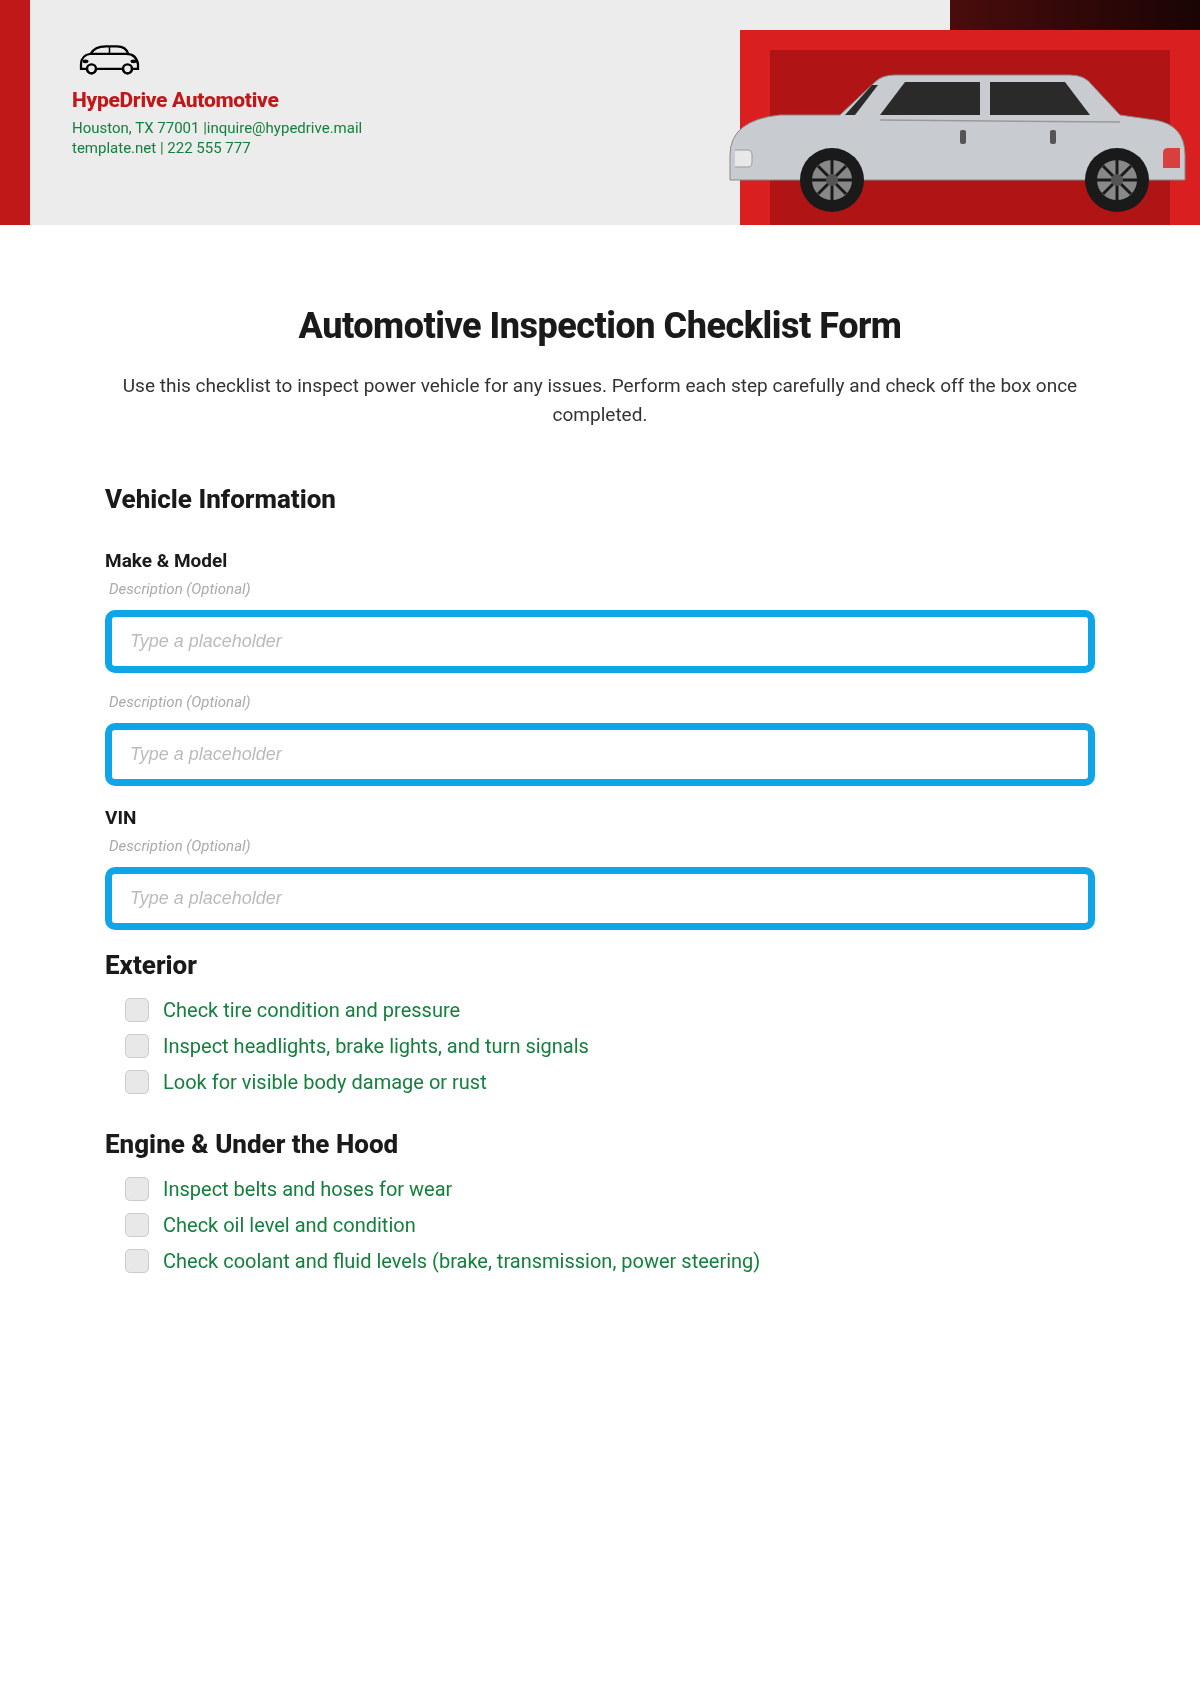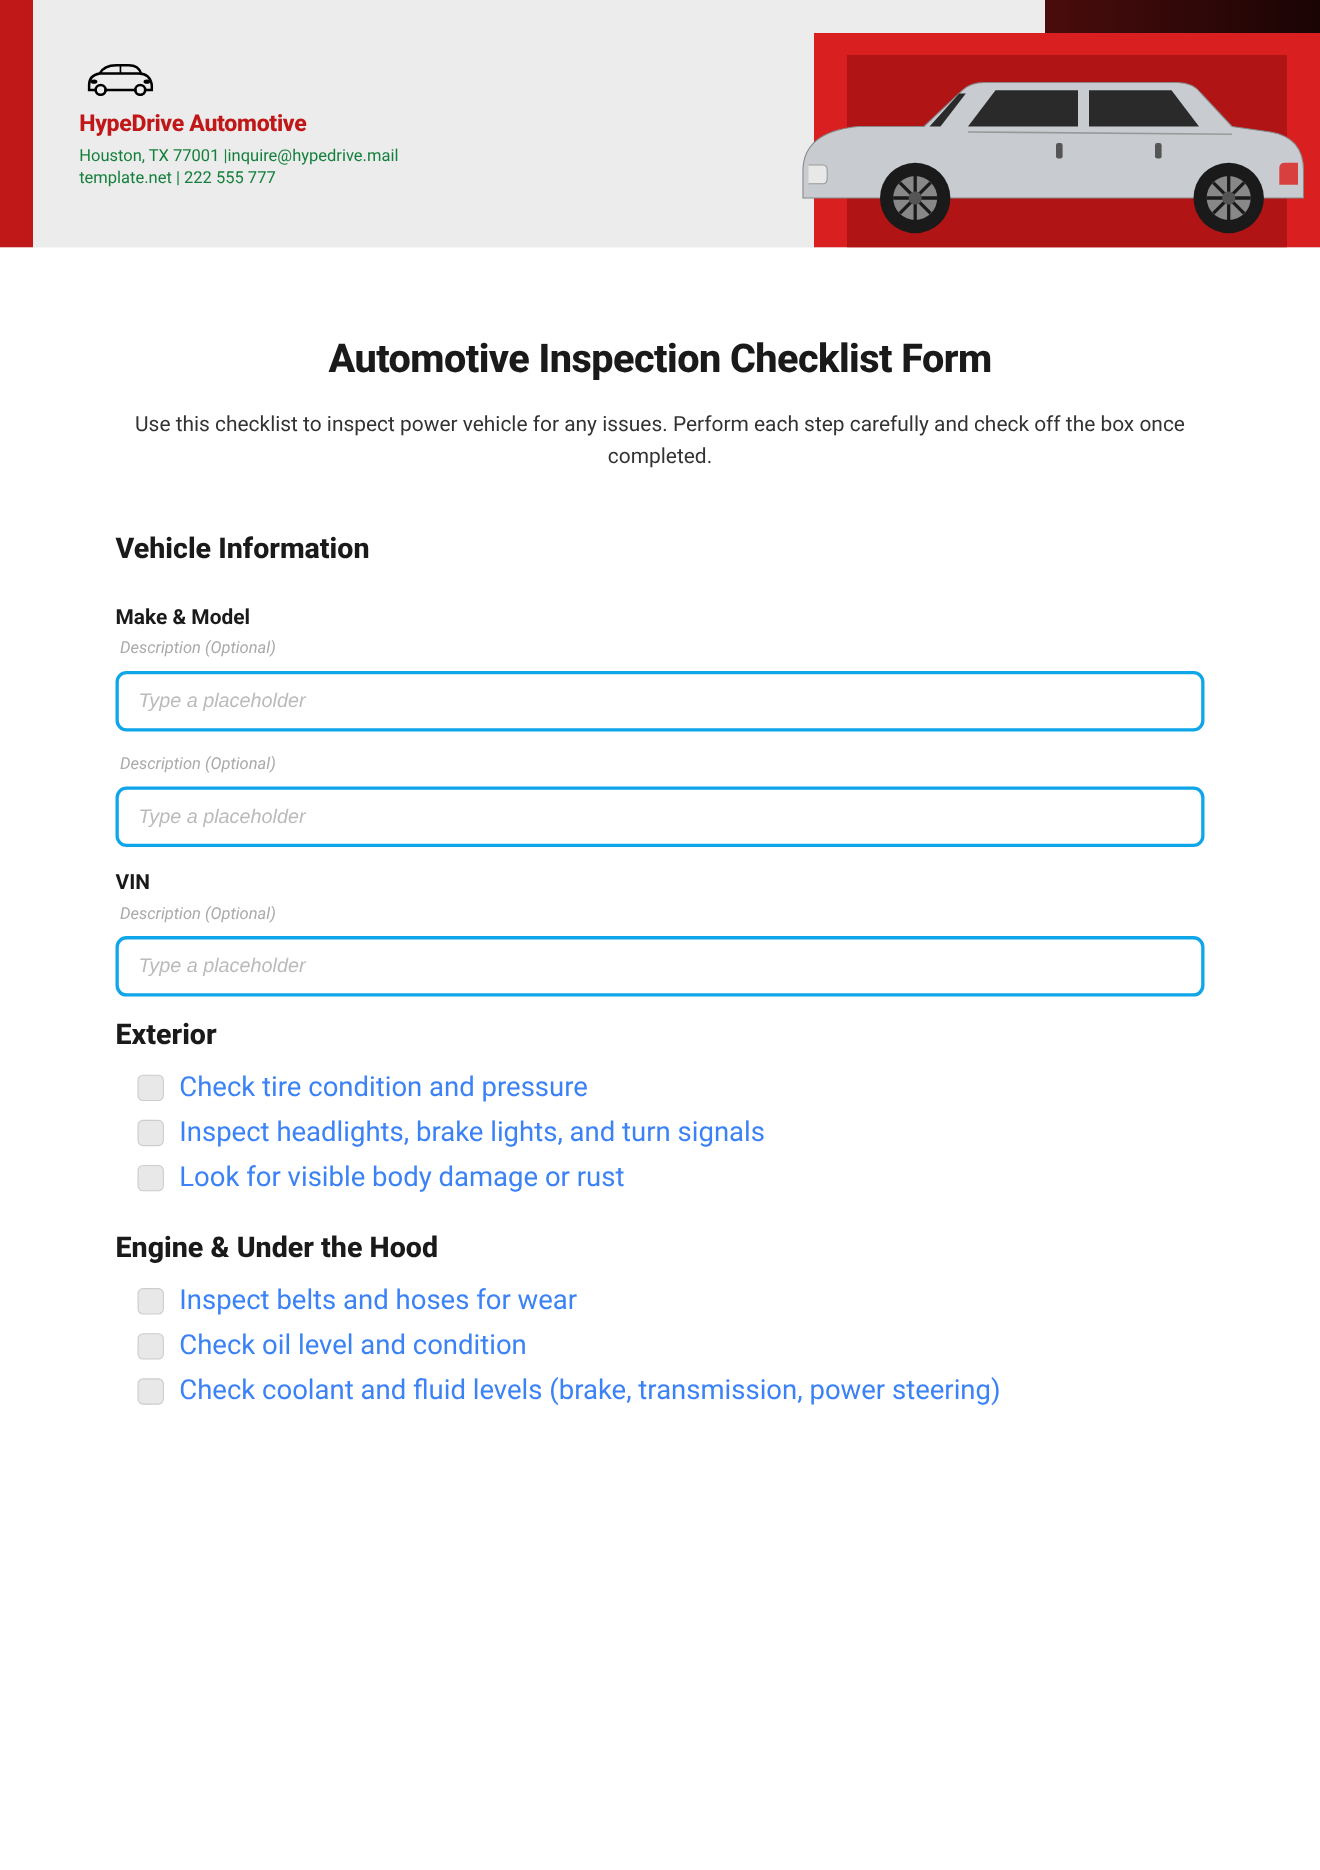--- a/index.html
+++ b/index.html
@@ -18,21 +18,21 @@
 .red-sidebar {
   position: absolute;
   left: 0; top: 0;
   width: 30px;
   height: 225px;
   background: #c01818;
 }
 .company-block {
   position: absolute;
   left: 72px;
-  top: 53px;
+  top: 40px;
 }
 .car-logo {
   width: 75px;
   height: 38px;
   margin-bottom: 6px;
 }
 .company-name {
   color: #c01818;
   font-weight: 800;
   font-size: 21px;
@@ -121,21 +121,21 @@
   color: #aaa;
   margin-bottom: 12px;
   padding-left: 4px;
 }
 .field-input {
   width: 100%;
   padding: 14px 18px;
   font-size: 18px;
   font-style: italic;
   color: #bbb;
-  border: 3px solid #0ea5e9;
+  border: 7px solid #0ea5e9;
   border-radius: 10px;
   background: #fff;
 }
 .field-input::placeholder { color: #bbb; }
 .checklist {
   padding-left: 20px;
   margin-bottom: 35px;
 }
 .check-item {
   display: flex;
@@ -146,22 +146,22 @@
 .checkbox {
   width: 24px;
   height: 24px;
   border: 1px solid #ccc;
   border-radius: 5px;
   background: #e8e8e8;
   flex-shrink: 0;
   cursor: pointer;
 }
 .check-label {
-  font-size: 25px;
-  color: #3b82f6;
+  font-size: 20px;
+  color: #15803d;
 }
 </style>
 </head>
 <body>
 
 <div class="header">
   <div class="red-sidebar"></div>
   <div class="company-block">
     <svg class="car-logo" viewBox="0 0 100 50">
       <path d="M 12 32 Q 12 20 25 18 L 72 18 Q 86 18 88 32 L 88 38 L 80 38 A 6 6 0 0 1 68 38 L 32 38 A 6 6 0 0 1 20 38 L 12 38 Z" fill="none" stroke="#000" stroke-width="3"></path>

